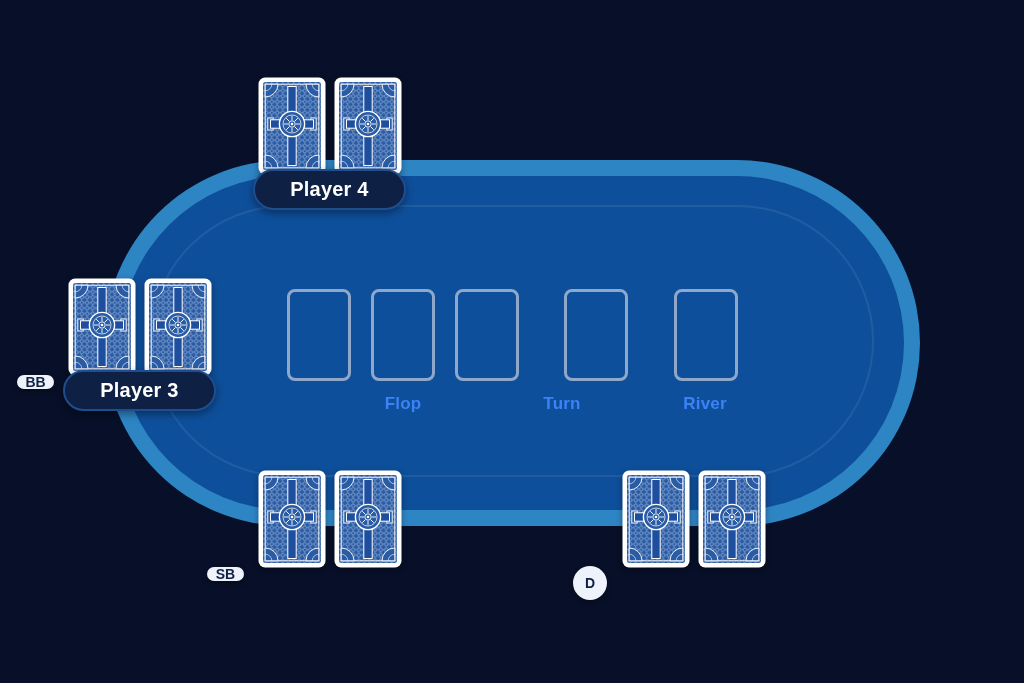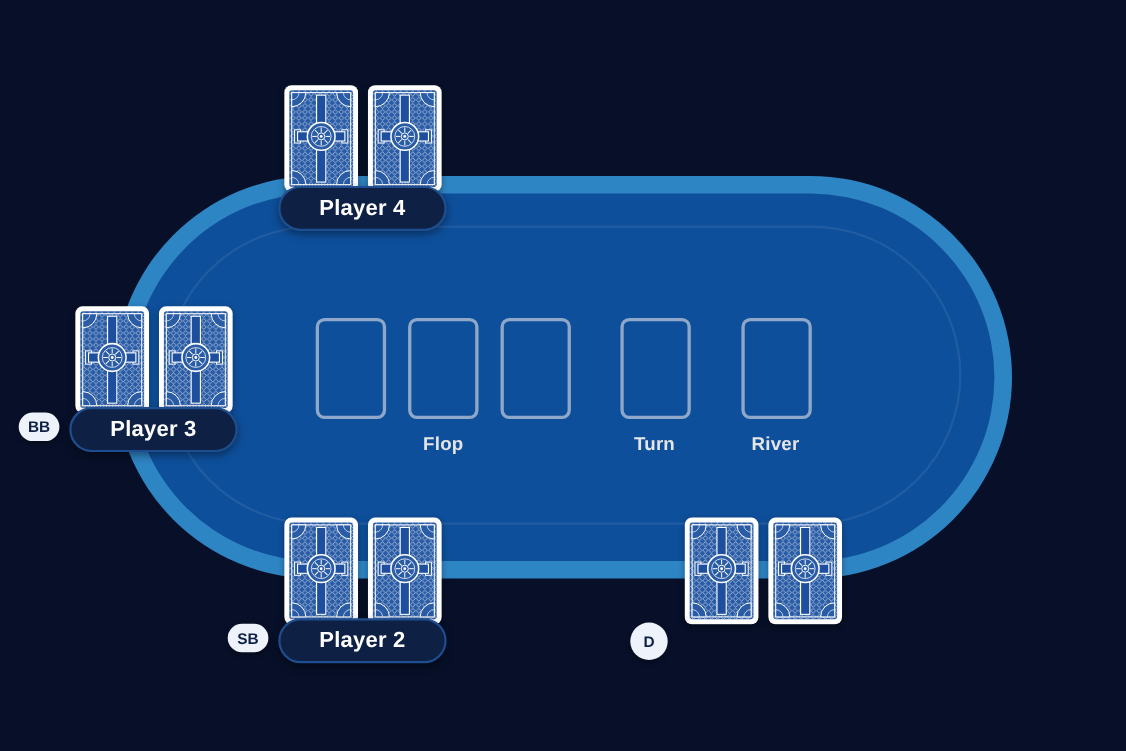--- a/index.html
+++ b/index.html
@@ -22,41 +22,41 @@
     border-radius:136px;border:2px solid rgba(255,255,255,0.08);
     box-sizing:border-box;
   }
   .slot{
     position:absolute;top:289px;width:64px;height:92px;box-sizing:border-box;
     border:3px solid var(--slot-border,#8FA8C9);border-radius:8px;
     background:transparent;
   }
   .street-label{
     position:absolute;top:394px;width:100px;text-align:center;
-    color:#e5e5e5;font-size:17px;font-weight:700;letter-spacing:.2px;
+    color:#3b82f6;font-size:17px;font-weight:700;letter-spacing:.2px;
   }
   .seat{position:absolute;width:144px;height:133px;}
   .card{
     position:absolute;top:0;width:68px;height:98px;
     filter:drop-shadow(0 2px 3px rgba(0,0,0,.35));
   }
   .card.c1{left:0;} .card.c2{left:76px;}
   .pill{
     position:absolute;left:-5px;top:92px;width:153px;height:41px;box-sizing:border-box;
     border-radius:21px;background:var(--pill-bg,#0E2044);
     border:2px solid var(--pill-border,#1E4E8F);
     color:#FFFFFF;font-size:20px;font-weight:600;text-align:center;line-height:36px;
     box-shadow:0 3px 8px rgba(0,0,0,.4);z-index:3;letter-spacing:.2px;
   }
   .badge{
     position:absolute;z-index:3;display:flex;align-items:center;justify-content:center;
     background:var(--badge-bg,#EDF2FB);color:var(--badge-text,#0E2044);
     font-weight:700;font-size:14px;box-shadow:0 2px 5px rgba(0,0,0,.35);
   }
-  .badge.pillb{left:-51px;top:97px;width:37px;height:26px;border-radius:16px;}
+  .badge.pillb{left:-51px;top:97px;width:37px;height:14px;border-radius:16px;}
   .badge.circle{left:-49px;top:96px;width:34px;height:34px;border-radius:50%;}
   .defs-holder{position:absolute;width:0;height:0;overflow:hidden;}
 </style>
 </head>
 <body>
 
 <svg class="defs-holder" aria-hidden="true">
   <defs>
     <pattern id="lat" width="5.5" height="5.5" patternUnits="userSpaceOnUse">
       <path d="M2.75 0.5 L5 2.75 L2.75 5 L0.5 2.75 Z" fill="none" stroke="rgba(255,255,255,0.85)" stroke-width="0.55"></path>
@@ -106,21 +106,21 @@
   <div class="felt"></div>
   <div class="ring"></div>
 
   <div class="slot" style="left:287px"></div>
   <div class="slot" style="left:371px"></div>
   <div class="slot" style="left:455px"></div>
   <div class="slot" style="left:564px"></div>
   <div class="slot" style="left:674px"></div>
 
   <div class="street-label" style="left:353px">Flop</div>
-  <div class="street-label" style="left:545px">Turn</div>
+  <div class="street-label" style="left:512px">Turn</div>
   <div class="street-label" style="left:655px">River</div>
 
   <div class="seat" style="left:258px;top:77px">
     <svg class="card c1">
         <use href="#cardback"></use>
       </svg>
     <svg class="card c2">
         <use href="#cardback"></use>
       </svg>
     <div class="pill">Player 4</div>
@@ -140,21 +140,20 @@
 
 
   <div class="seat" style="left:258px;top:470px">
     <svg class="card c1">
         <use href="#cardback"></use>
       </svg>
     <svg class="card c2">
         <use href="#cardback"></use>
       </svg>
     <div class="badge pillb">SB</div>
-    <div class="pill">Player 2</div>
   </div>
 
   <div class="seat" style="left:622px;top:470px">
     <svg class="card c1">
         <use href="#cardback"></use>
       </svg>
     <svg class="card c2">
         <use href="#cardback"></use>
       </svg>
     <div class="badge circle">D</div>

